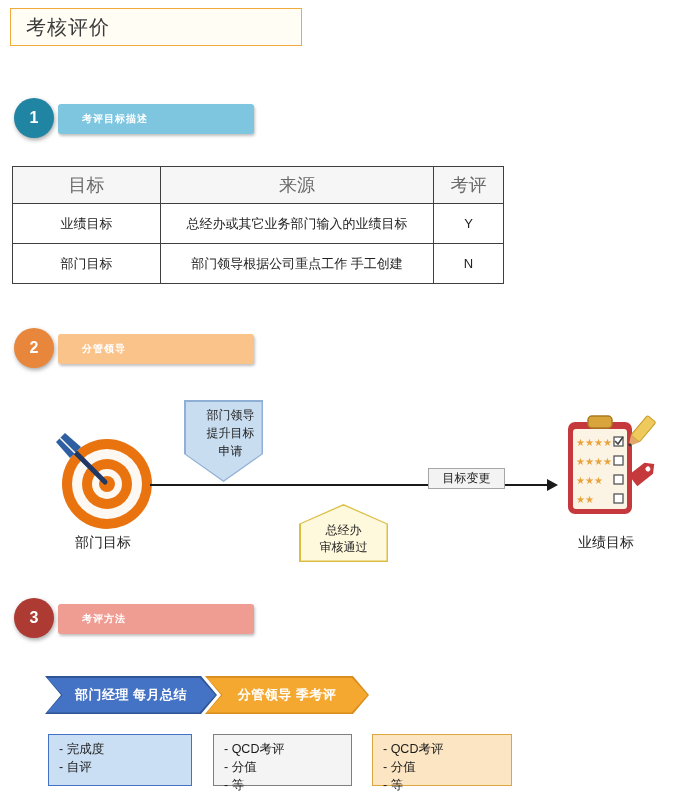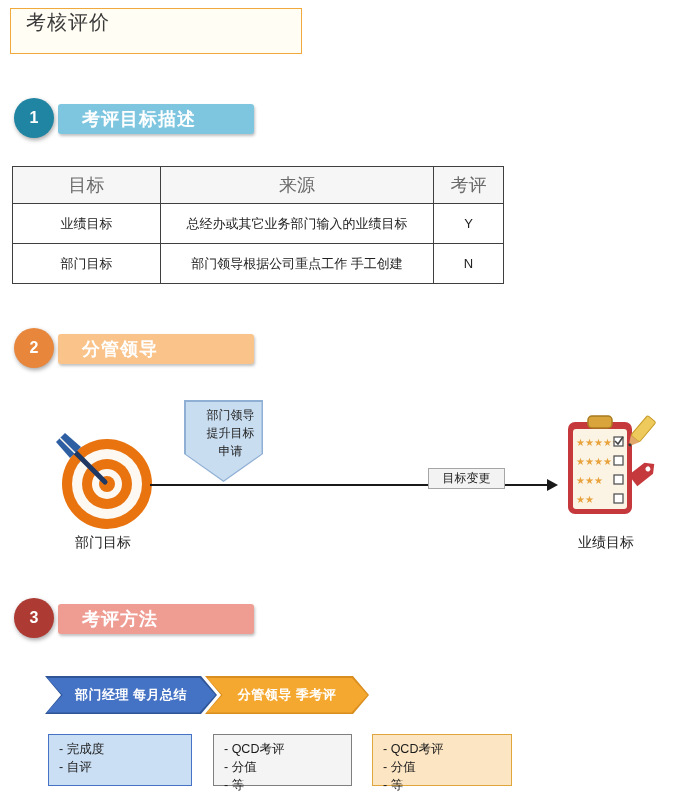--- a/index.html
+++ b/index.html
@@ -8,24 +8,24 @@
     width:685px; height:795px;
     font-family:"Liberation Sans","DejaVu Sans",sans-serif;
     color:#333;
     position:relative;
     overflow:hidden;
   }
 
   
   .title-box {
     position:absolute; left:10px; top:8px;
-    width:292px; height:46px;
+    width:292px; height:38px;
     background:#FFFDF4;
     border:1px solid #F2A93B;
-    display:flex; align-items:flex-start;
+    display:flex; align-items:center;
     padding-left:15px;
     font-size:20px; color:#3b3b3b;
     letter-spacing:1px;
   }
 
   
   .section { position:absolute; left:14px; width:300px; height:44px; }
   .sec1 { top:98px; }
   .sec2 { top:328px; }
   .sec3 { top:598px; }
@@ -34,21 +34,21 @@
     width:40px; height:40px; border-radius:50%;
     color:#fff; font-weight:bold; font-size:16px;
     display:flex; align-items:center; justify-content:center;
     box-shadow:1px 2px 4px rgba(0,0,0,.35);
     z-index:2;
   }
   .banner {
     position:absolute; left:44px; top:6px;
     width:196px; height:30px;
     border-radius:3px;
-    color:#fff; font-weight:bold; font-size:18px;
+    color:#fff; font-weight:bold; font-size:10px;
     display:flex; align-items:center;
     padding-left:24px;
     box-shadow:1px 2px 3px rgba(0,0,0,.25);
     z-index:1;
     letter-spacing:1px;
   }
   .c1 { background:#1F85A3; }  .b1 { background:#7EC6E0; }
   .c2 { background:#E8873C; }  .b2 { background:#F9C38A; }
   .c3 { background:#AE3B33; }  .b3 { background:#EF9C93; }
 
@@ -183,20 +183,24 @@
 
   <div class="arrow-line"></div>
   <div class="arrow-head"></div>
 
   <div class="shape-outer pent-down callout-request">
     <div class="shape-inner pent-down">部门领导
 提升目标
 申请</div>
   </div>
 
+  <div class="shape-outer pent-up callout-approve">
+    <div class="shape-inner pent-up">总经办
+审核通过</div>
+  </div>
 
   <div class="change-box">目标变更</div>
 
   <svg class="clipboard-icon" width="100" height="106" viewBox="0 0 100 106">
     <g transform="rotate(-38 88 60)">
       <path d="M74,53 L94,53 L101,60 L94,67 L74,67 Z" fill="#C5393C"></path>
       <circle cx="93" cy="60" r="2.5" fill="#FFFFFF"></circle>
     </g>
     <rect x="12" y="10" width="64" height="92" rx="7" fill="#C5393C"></rect>
     <rect x="17" y="17" width="54" height="80" rx="3" fill="#FBF3E4"></rect>

